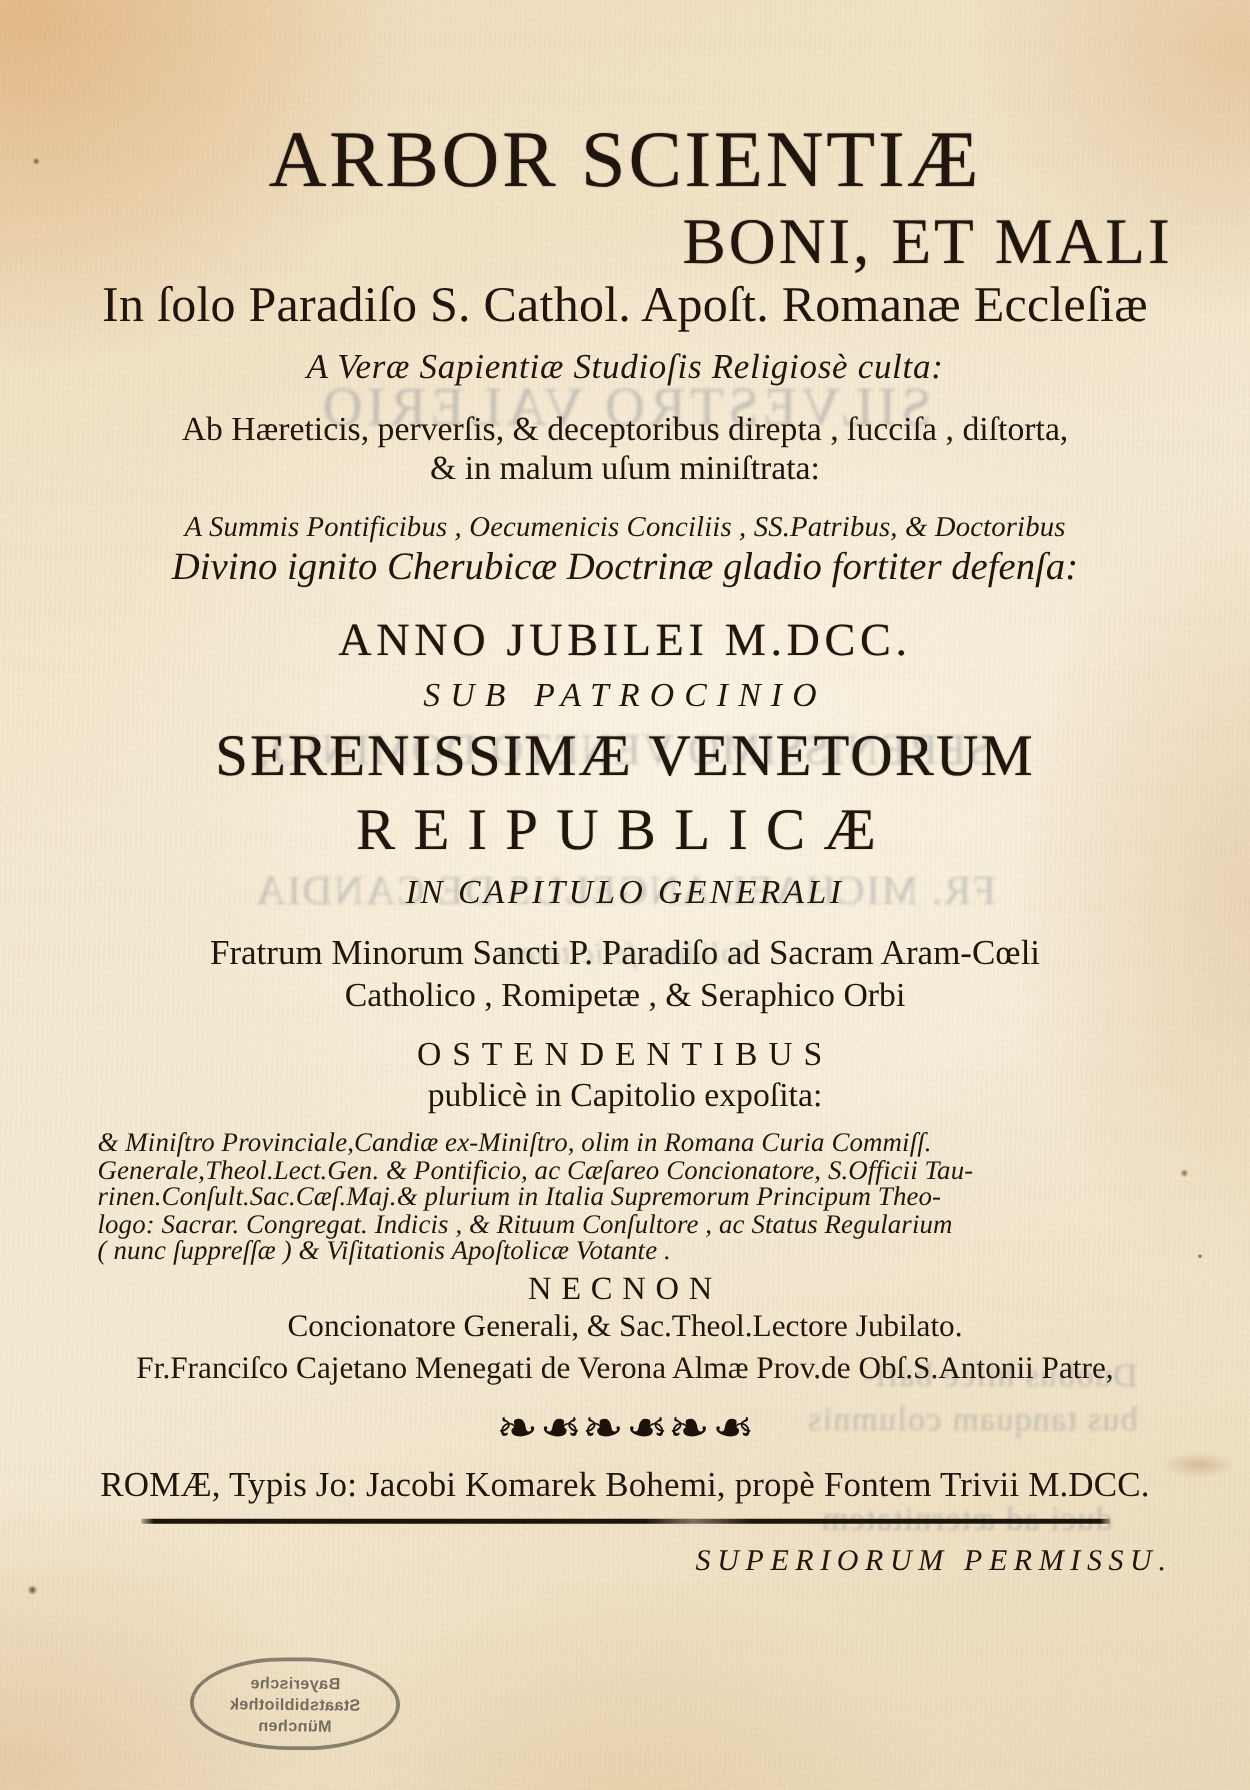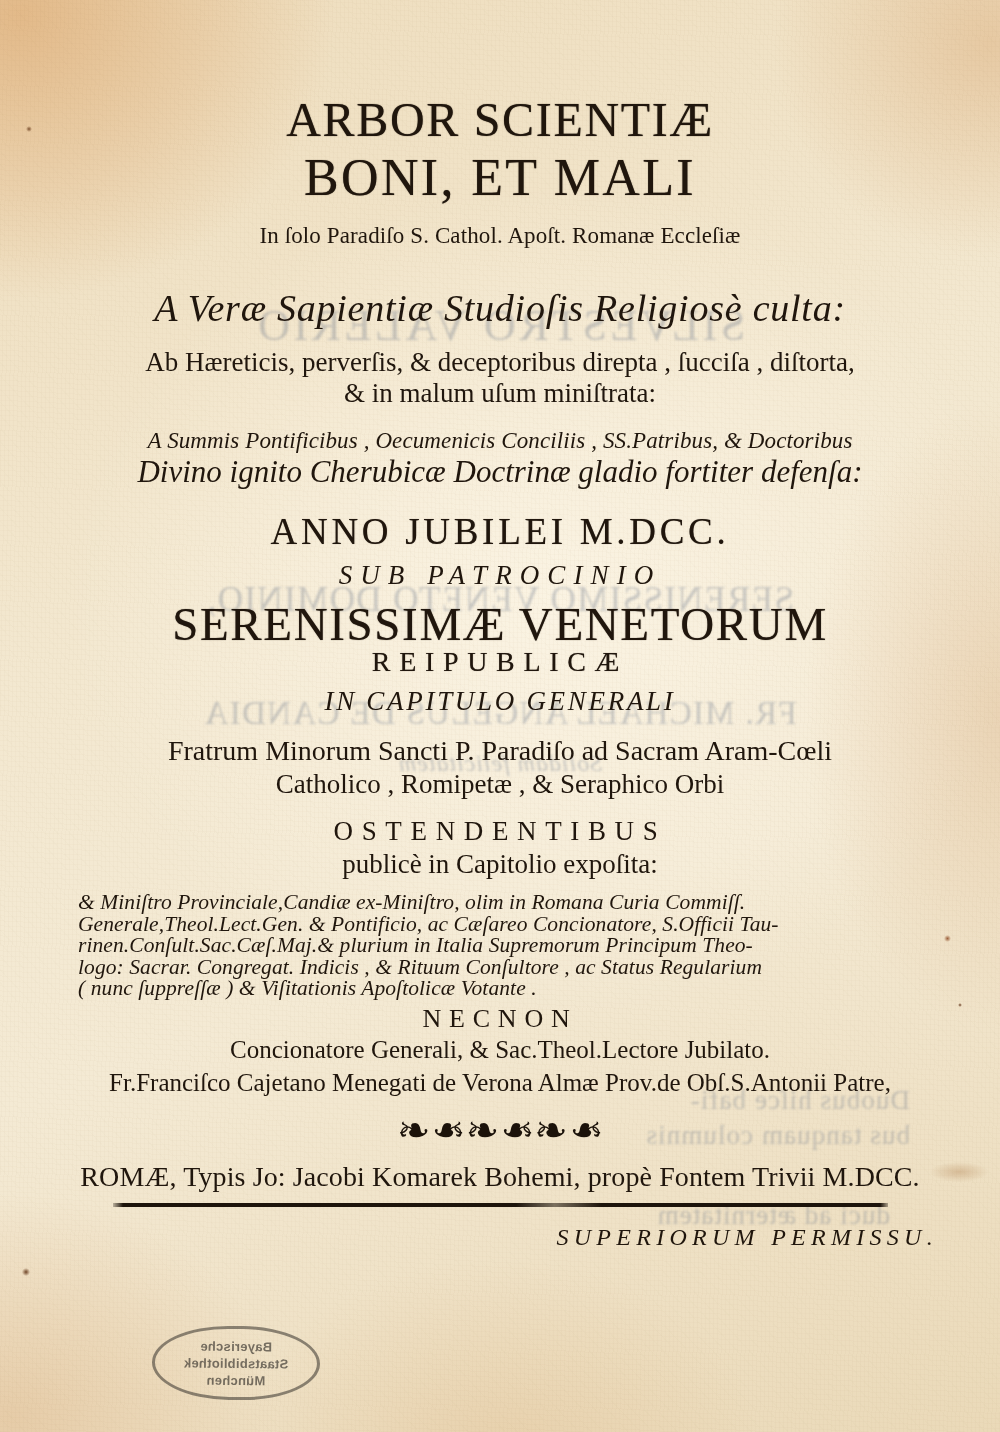--- a/index.html
+++ b/index.html
@@ -61,40 +61,41 @@
     position: relative;
     z-index: 3;
     padding: 0 62px;
     text-align: center;
   }
 
   .ln { line-height: 1.0; white-space: nowrap; }
 
   
   .t1 {
-    font-size: 48px;
+    font-size: 64px;
     letter-spacing: 0.035em;
     margin-top: 96px;
     font-weight: normal;
     text-shadow: 0 0 1.1px rgba(30,20,10,0.75);
   }
   .t2 {
     font-size: 52px;
     letter-spacing: 0.045em;
     margin-top: 8px;
     text-shadow: 0 0 1px rgba(30,20,10,0.7);
-  }
-
-  .sub1 { font-size: 23px; margin-top: 20px; letter-spacing: 0.005em; }
+    text-align: right;
+  }
+
+  .sub1 { font-size: 40px; margin-top: 4px; letter-spacing: 0.005em; }
   .sub1b { font-size: 31px; margin-top: 4px; }
 
   .ital-lg {
     font-style: italic;
-    font-size: 38px;
-    margin-top: 42px;
+    font-size: 28px;
+    margin-top: 16px;
     letter-spacing: 0.02em;
   }
 
   .rom-md { font-size: 27px; margin-top: 22px; }
   .rom-md2 { font-size: 27px; margin-top: 4px; }
 
   .ital-sm { font-style: italic; font-size: 23px; margin-top: 22px; letter-spacing: 0.005em; }
   .ital-sm2 { font-style: italic; font-size: 31px; margin-top: 4px; }
 
   .anno {
@@ -111,23 +112,23 @@
     margin-top: 12px;
   }
 
   .seren {
     font-size: 47px;
     letter-spacing: 0.035em;
     margin-top: 12px;
     text-shadow: 0 0 1px rgba(30,20,10,0.7);
   }
   .reipub {
-    font-size: 28px;
+    font-size: 47px;
     letter-spacing: 0.31em;
-    margin-top: 0;
+    margin-top: 12px;
     text-shadow: 0 0 0.8px rgba(30,20,10,0.6);
   }
   .incap {
     font-style: italic;
     font-size: 27px;
     letter-spacing: 0.10em;
     margin-top: 12px;
   }
 
   .frat { font-size: 28px; margin-top: 22px; }

